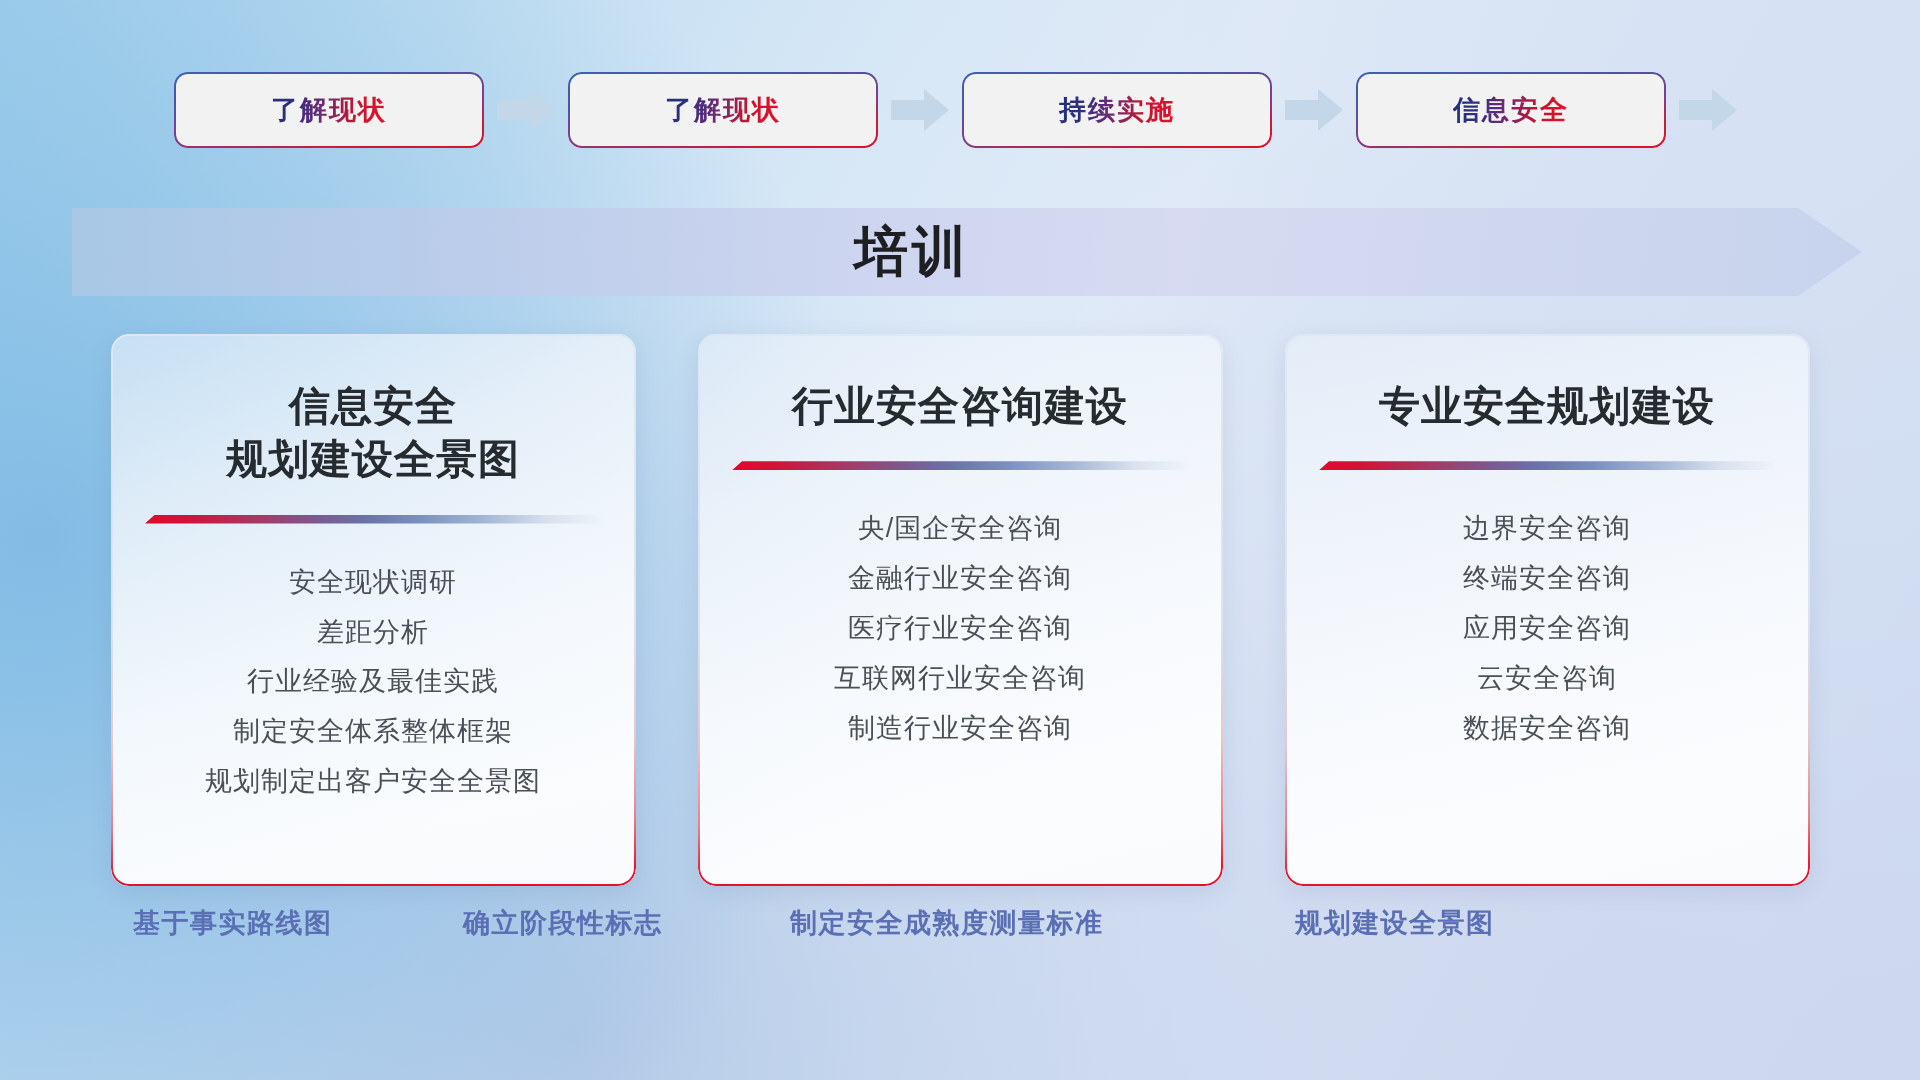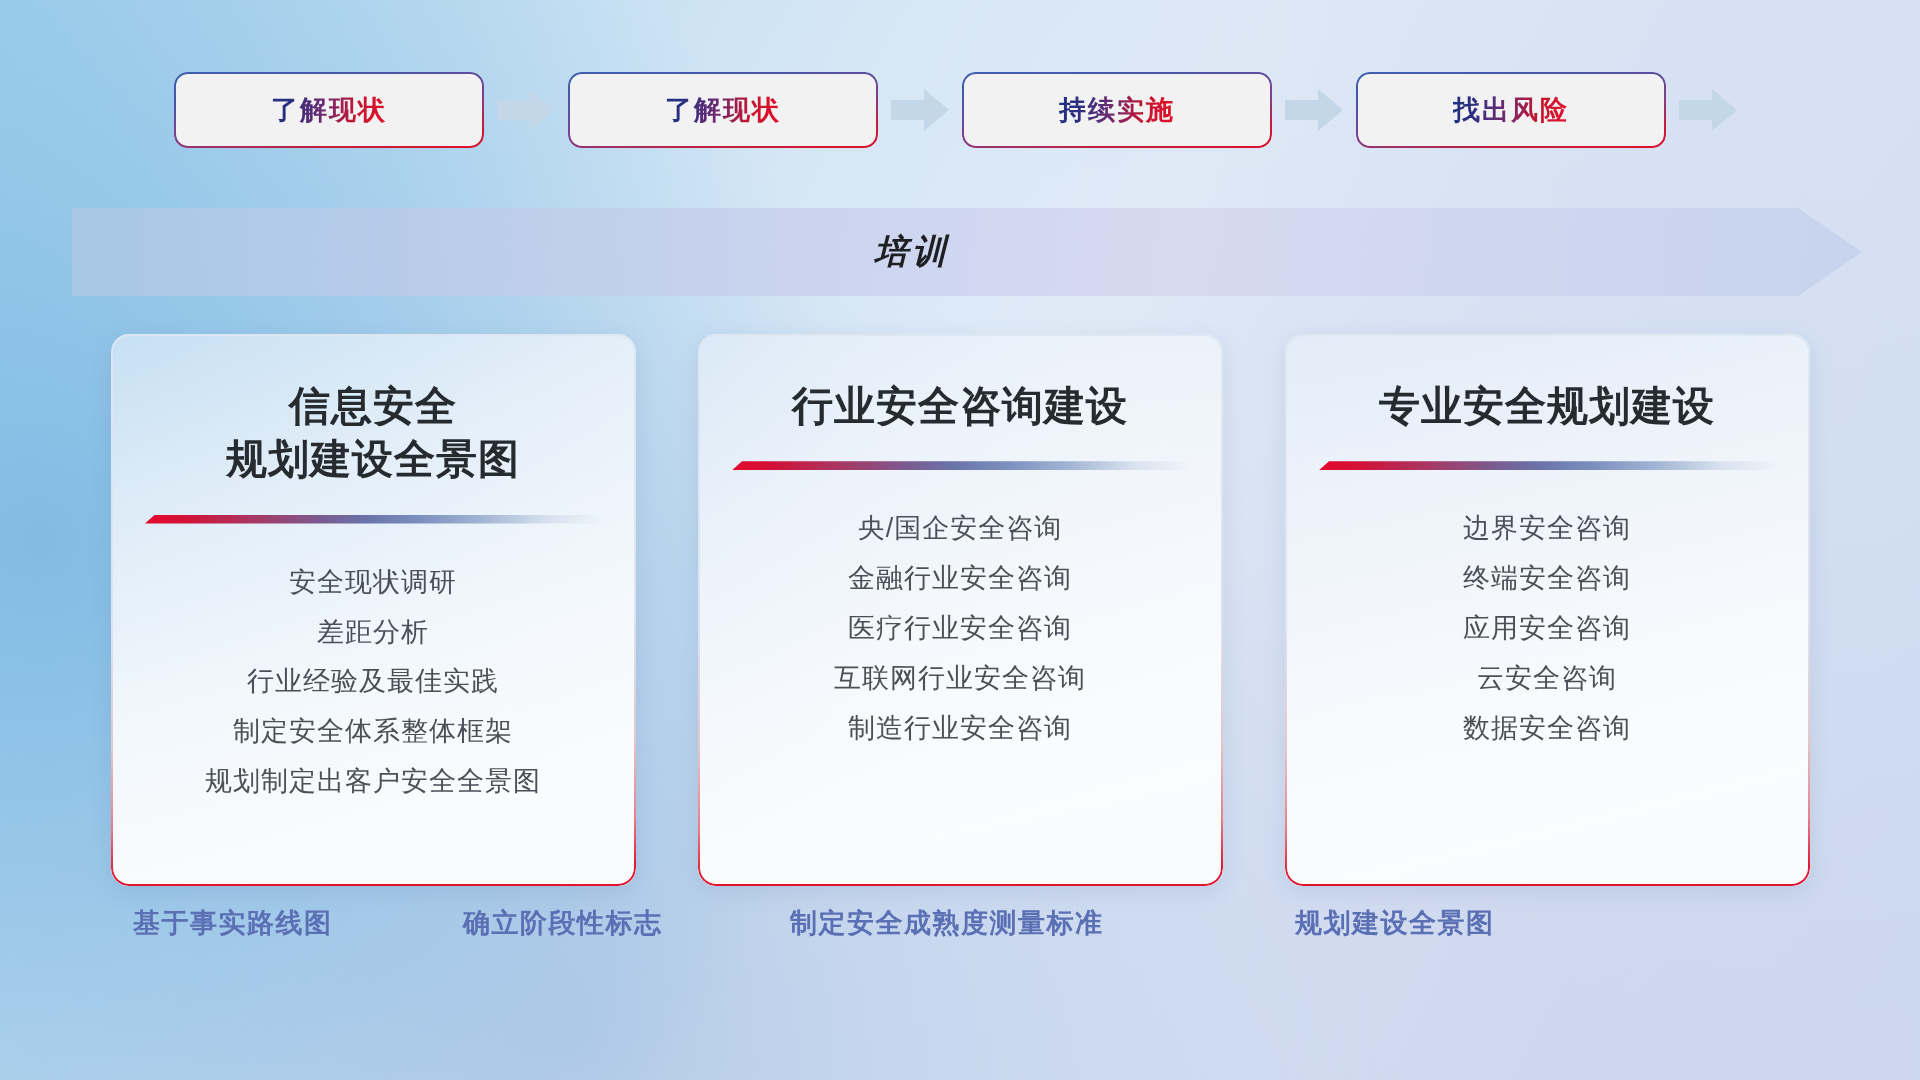--- a/index.html
+++ b/index.html
@@ -57,21 +57,21 @@
     position:absolute; inset:0;
     background:linear-gradient(96deg, #a9c8e5 0%, #bcccea 22%, #cdd4ef 46%, #d6d9f0 62%, #cdd6ee 80%, #c6d2ec 100%);
     opacity:0.92;
     -webkit-clip-path:polygon(0 0, calc(100% - 64px) 0, 100% 50%, calc(100% - 64px) 100%, 0 100%);
     clip-path:polygon(0 0, calc(100% - 64px) 0, 100% 50%, calc(100% - 64px) 100%, 0 100%);
   }
   .banner-title {
     position:absolute; inset:0;
     display:flex; align-items:center; justify-content:center;
     padding-right:110px;
-    font-size:34px; font-weight:700; letter-spacing:4px; color:#1d1f22;font-style:italic;
+    font-size:54px; font-weight:700; letter-spacing:4px; color:#1d1f22;
   }
 
   
   .cards {
     position:absolute; left:0; top:334px; width:1920px; height:560px;
     display:flex; justify-content:center; gap:62px;
   }
   .card {
     position:relative;
     width:525px; height:552px;
@@ -155,21 +155,21 @@
   <div class="step">
     <span class="step-label">持续实施</span>
   </div>
   <div class="step-arrow">
     <svg width="58" height="42" viewBox="0 0 58 42" aria-hidden="true">
       <path d="M0 11 H33 V0 L58 21 L33 42 V31 H0 Z" fill="#c3d7e9"></path>
     </svg>
   </div>
 
   <div class="step">
-    <span class="step-label">找出风险</span>
+    <span class="step-label">信息安全</span>
   </div>
   <div class="step-arrow">
     <svg width="58" height="42" viewBox="0 0 58 42" aria-hidden="true">
       <path d="M0 11 H33 V0 L58 21 L33 42 V31 H0 Z" fill="#c3d7e9"></path>
     </svg>
   </div>
 
 </div>
 
 <div class="banner">

